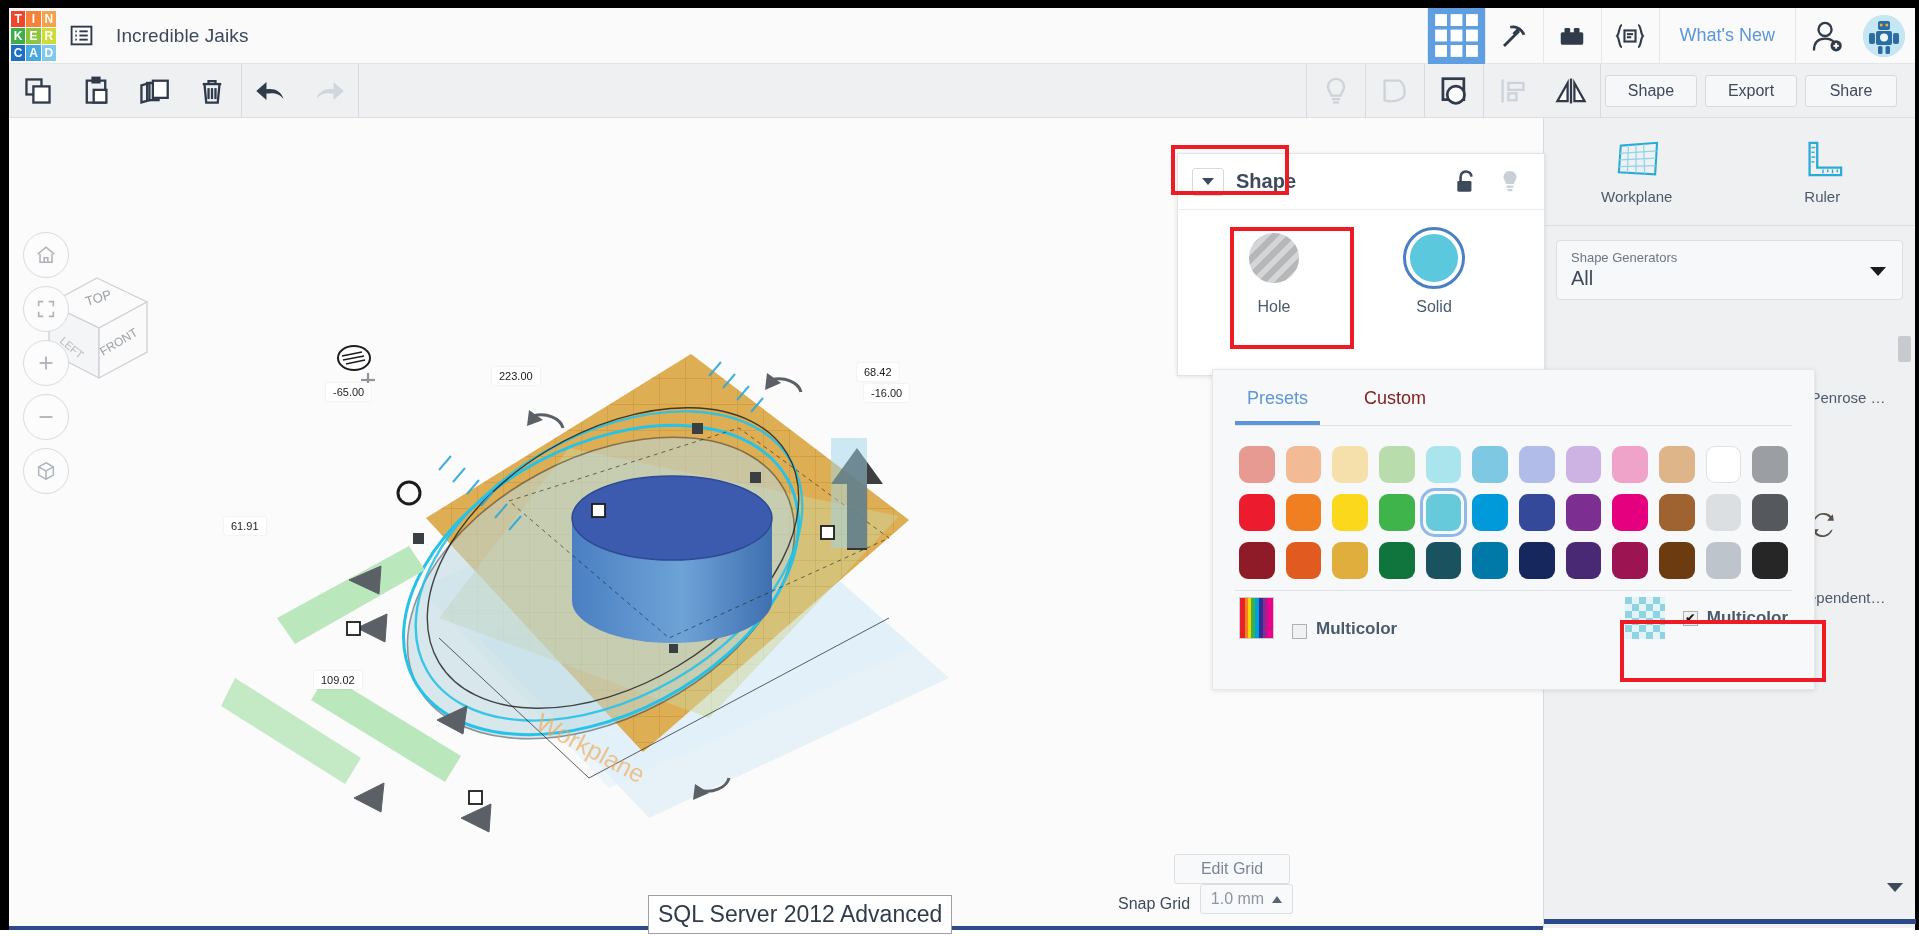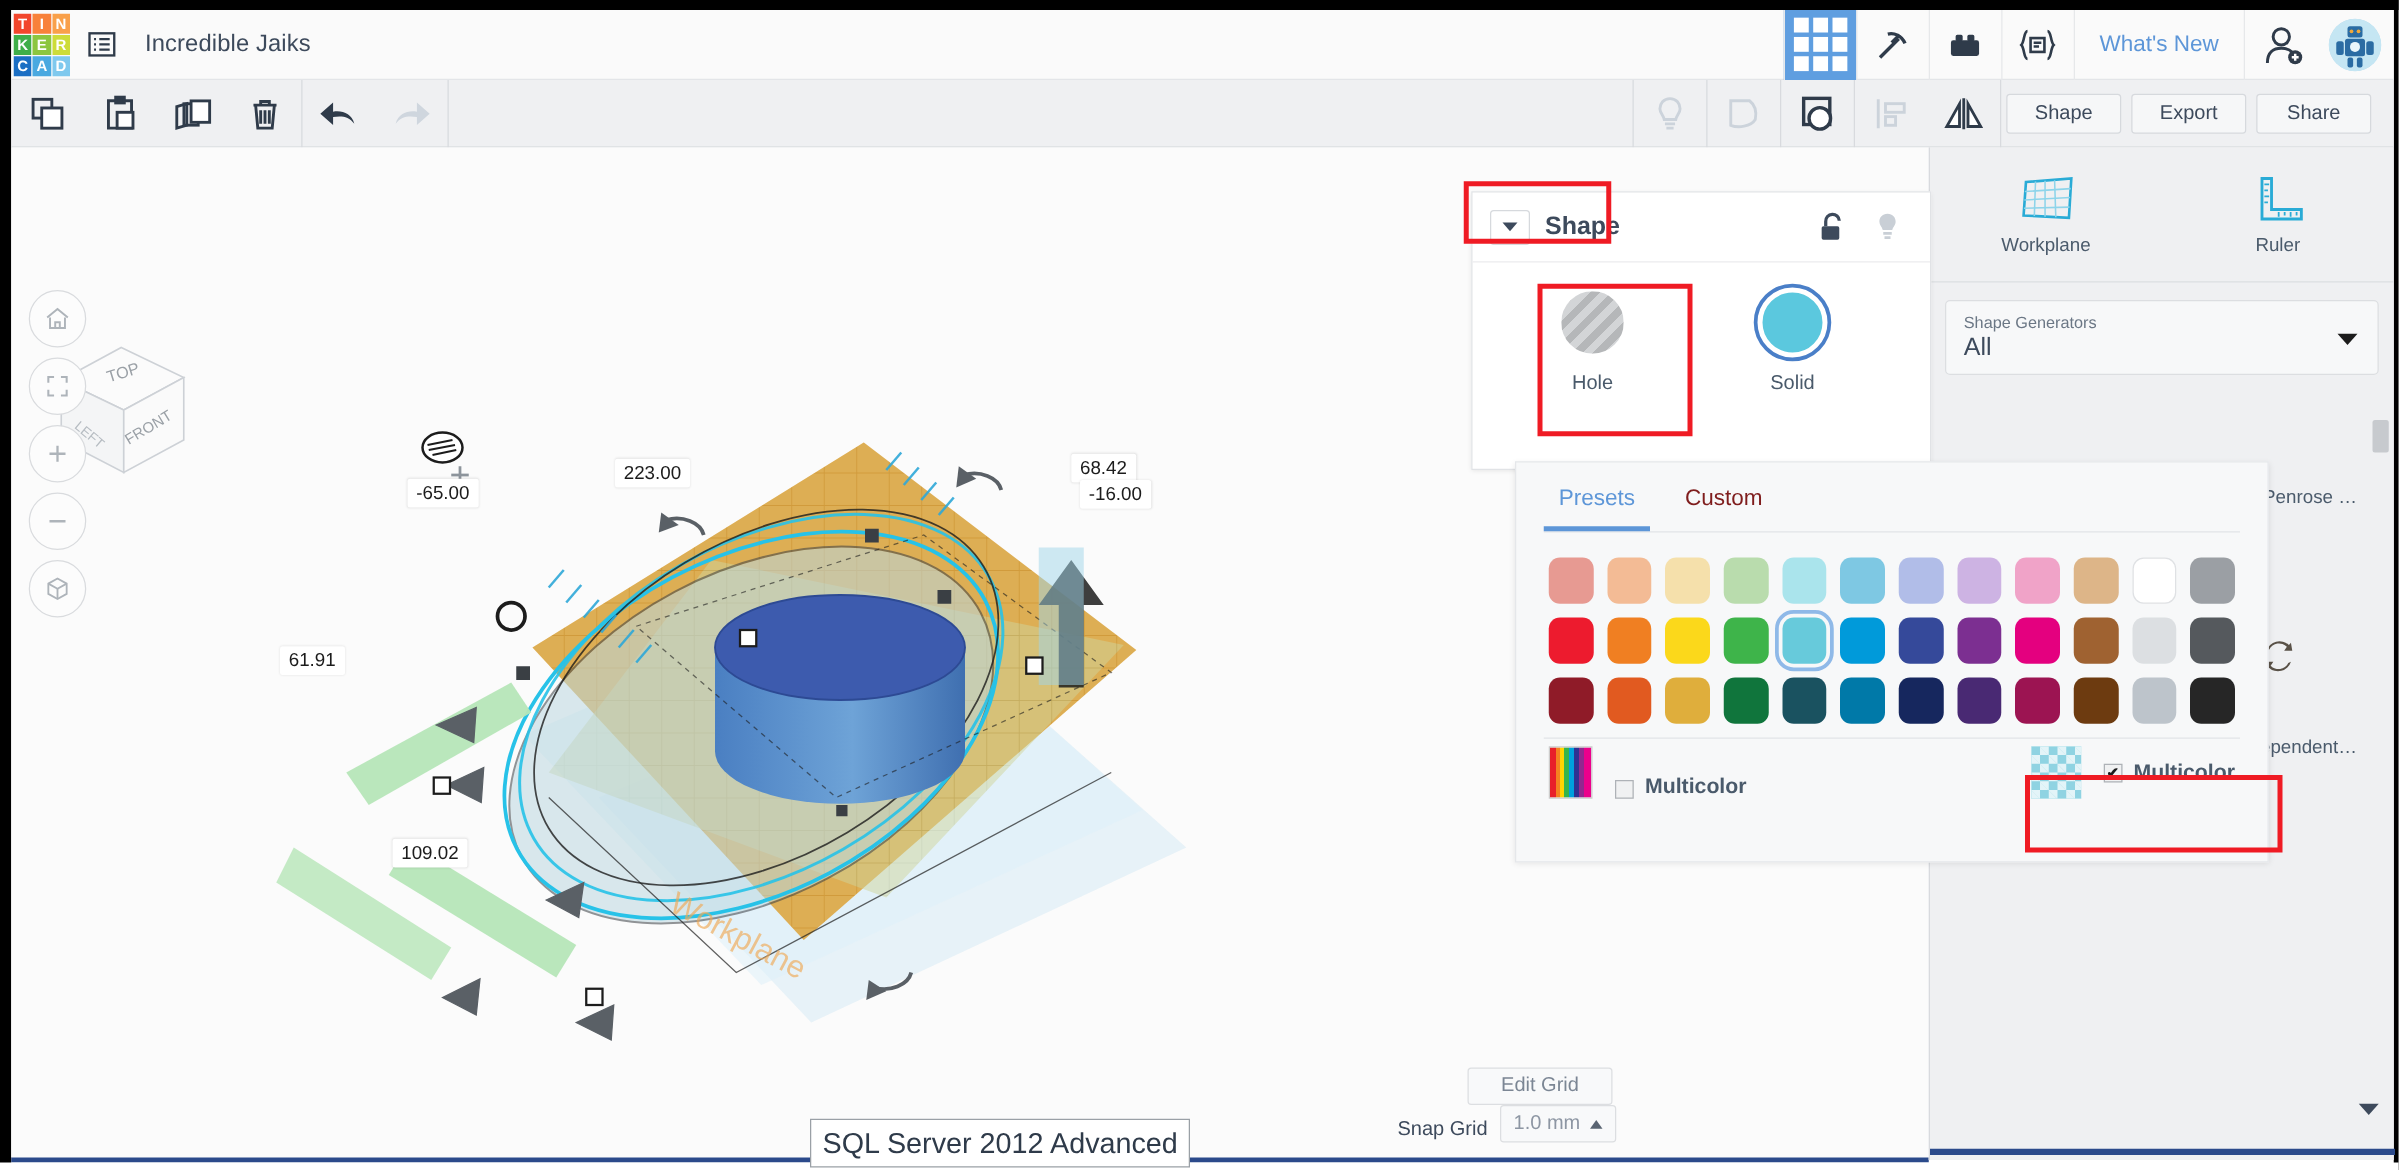--- a/index.html
+++ b/index.html
@@ -50,21 +50,21 @@
      background:#2b4a8b; }
   .page-bottom{ position:absolute; left:0; bottom:0; width:1919px; height:6px; background:#fff;}
 
   
   .viewcube{ position:absolute; left:28px; top:152px; width:120px; height:120px; }
   .navbtn{ position:absolute; left:14px; width:46px; height:46px; border-radius:50%;
      border:1px solid #d9dbde; background:#fcfcfc; display:flex;
      align-items:center; justify-content:center; }
 
   
-  .dimlabel{ position:absolute; background:#fff; color:#1c1c1c; font-size:15px;
+  .dimlabel{ position:absolute; background:#fff; color:#1c1c1c; font-size:11px;
      padding:3px 7px; border-radius:2px; white-space:nowrap;
      box-shadow:0 0 2px rgba(0,0,0,.12); }
 
   
   .rightcol{ position:absolute; left:1543px; top:118px; width:372px; height:810px;
      background:#eff0f2; border-left:1px solid #d8dade; }
   .rc-tools{ display:flex; height:108px; border-bottom:1px solid #dcdee1; }
   .rc-tool{ flex:1; display:flex; flex-direction:column; align-items:center;
      justify-content:center; gap:8px; }
   .rc-tool-lbl{ font-size:15px; color:#4a5a6b; }
@@ -103,21 +103,21 @@
   .sh-opt{ width:96px; display:flex; flex-direction:column; align-items:center; gap:12px;}
   .sh-circ{ width:56px; height:56px; border-radius:50%; }
   .sh-solid{ background:#5bc8de; border:4px solid #fff; outline:3px solid #4a7fc8; }
   .sh-hole{ background:repeating-linear-gradient(-45deg,#b5b7b9 0 6px,#d3d5d7 6px 12px);
      border:3px solid #fff; }
   .sh-lbl{ font-size:16px; color:#4a5a6b; }
 
   
   .colorpanel{ position:absolute; left:1212px; top:369px; width:603px; height:321px;
      background:#f7f8f9; border:1px solid #e5e7ea; box-shadow:0 1px 5px rgba(0,0,0,.10); }
-  .cp-tabs{ display:flex; padding:14px 22px 0 22px; gap:16px; }
+  .cp-tabs{ display:flex; padding:14px 22px 0 22px; gap:32px; }
   .cp-tab{ font-size:18px; padding:4px 12px 12px; color:#7f1d1d; }
   .cp-tab.active{ color:#5d96d8; border-bottom:4px solid #5d96d8; }
   .cp-rule{ height:1px; background:#e2e4e7; margin:0 22px; }
   .cp-grid{ padding:20px 26px 0; }
   .cp-row{ display:flex; gap:11px; margin-bottom:11px; }
   .sw{ width:37px; height:37px; border-radius:9px; }
   .sw.sel{ outline:3px solid #8fb9e8; outline-offset:3px; }
   .sw.white{ border:1px solid #dfe1e4; }
   .cp-foot{ display:flex; align-items:flex-end; padding:6px 26px 0;font-weight:bold; }
   .rainbow{ width:35px; height:42px; border:1px solid #ccc;

